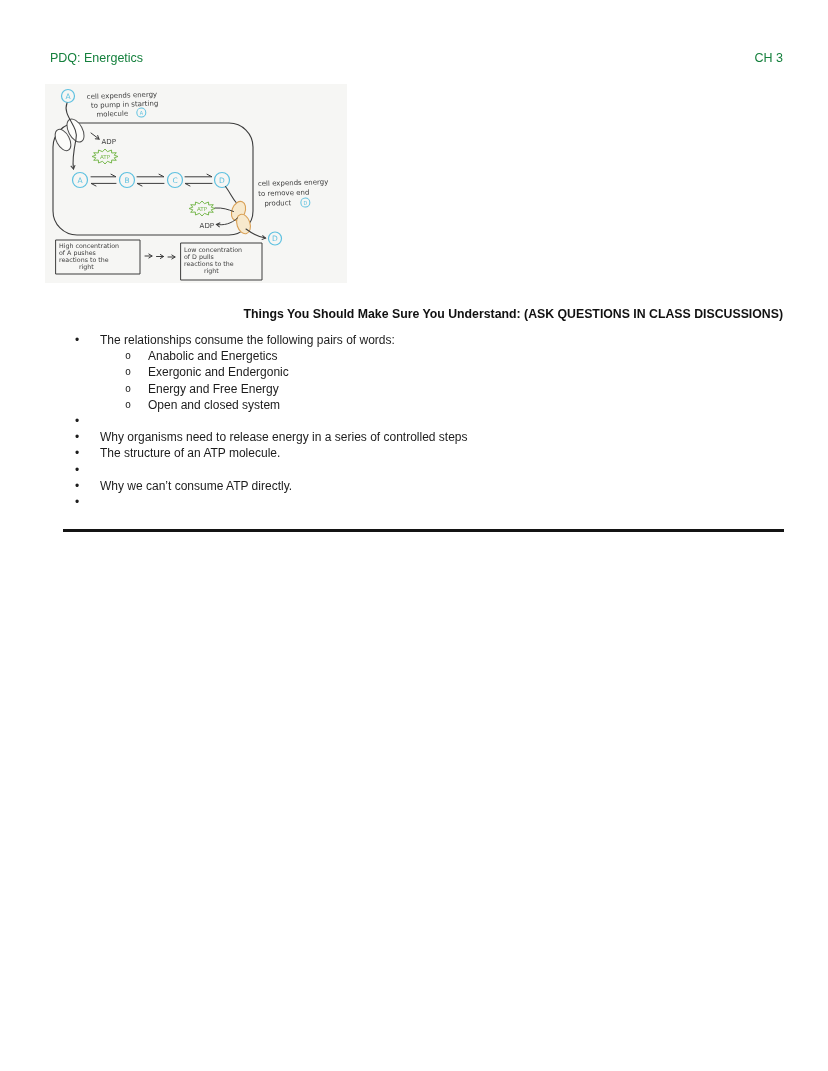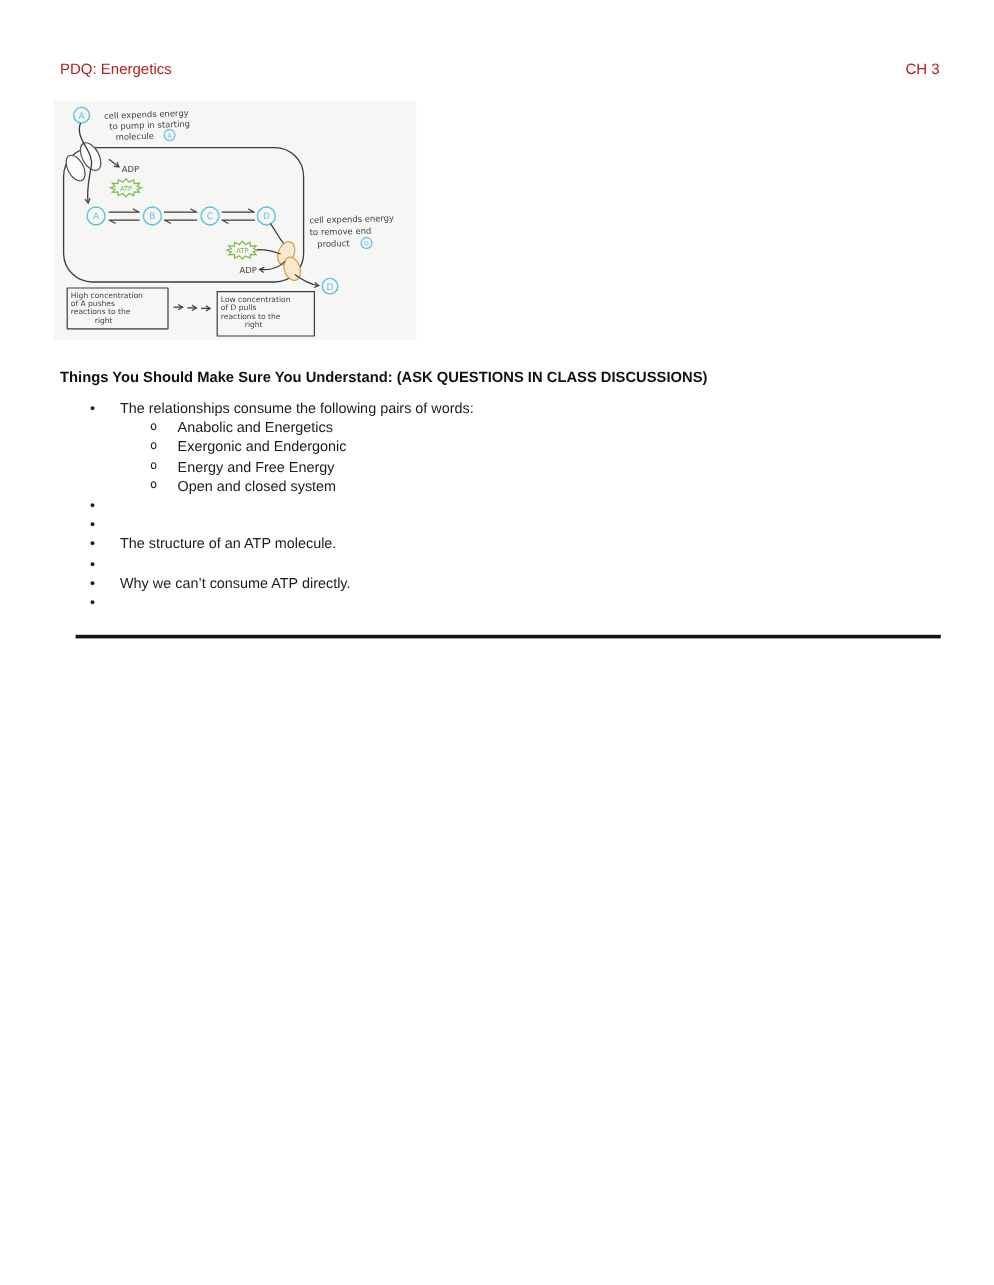--- a/index.html
+++ b/index.html
@@ -1,40 +1,40 @@
 <!DOCTYPE html>
 <html style="--mol: #5ec1e0; --atp: #79b94f; --ch: #d9a157; --chfill: #f7e9cd; --ink: #3d3d3d;"><head>
 <meta charset="utf-8">
 <style>
   html,body{margin:0;padding:0;background:#fff;}
   .page{position:relative;width:828px;height:1071px;background:#ffffff;overflow:hidden;
         font-family:"Liberation Sans",sans-serif;color:#1c1c1c;}
   
   .doc-header{position:absolute;left:50px;top:51px;width:733px;display:flex;
-              justify-content:space-between;font-size:12.5px;color:#b91c1c;}
+              justify-content:space-between;font-size:12.5px;color:#15803d;}
   
   .diagram{position:absolute;left:45px;top:84px;width:302px;height:199px;background:#f6f6f4;}
   .diagram svg{display:block;width:302px;height:199px;}
   .ink-line{stroke:var(--ink);fill:none;stroke-width:1.1;stroke-linecap:round;stroke-linejoin:round;}
   .thin{stroke-width:1;}
   .mol-c{stroke:var(--mol);fill:none;stroke-width:1.2;}
   .mol-c.sm{stroke-width:1;}
   .mol-t{fill:var(--mol);font-family:"DejaVu Sans",sans-serif;font-size:7.5px;text-anchor:middle;}
   .mol-t.sm{font-size:5px;}
   .atp-burst{stroke:var(--atp);fill:none;stroke-width:1;}
   .atp-t{fill:var(--atp);font-family:"DejaVu Sans",sans-serif;font-size:5.6px;text-anchor:middle;}
   .hand{fill:var(--ink);font-family:"DejaVu Sans",sans-serif;}
   .h7{font-size:7px;}
   .h64{font-size:6.3px;}
   .end{text-anchor:end;}
   .protein{fill:#fcfcfa;stroke:#4e4e4e;stroke-width:1;}
   .channel{fill:var(--chfill);stroke:var(--ch);stroke-width:1.1;}
   
   .content{position:absolute;left:50px;top:306px;width:733px;}
-  .sec-heading{font-size:12.3px;font-weight:bold;color:#111;margin:0 0 10px 0;line-height:16px;}
+  .sec-heading{font-size:12.3px;font-weight:bold;color:#111;margin:0 0 10px 0;line-height:16px;text-align:right;}
   .list{font-size:12px;line-height:16.2px;color:#1c1c1c;}
   .row{display:flex;}
   .l1{padding-left:25px;}
   .l2{padding-left:75px;}
   .mk1{width:25px;flex:0 0 25px;}
   .mk2{width:23px;flex:0 0 23px;font-family:"DejaVu Sans Mono",monospace;font-size:10px;}
   .rule{position:absolute;left:63px;top:529px;width:721px;height:2.5px;background:#141414;}
 </style>
 </head>
 <body>
@@ -179,20 +179,21 @@
       </div>
       <div class="row l2">
         <span class="mk2">o</span>
         <span>Open and closed system</span>
       </div>
       <div class="row l1">
         <span class="mk1">•</span>
       </div>
       <div class="row l1">
         <span class="mk1">•</span>
+        <span>Why organisms need to release energy in a series of controlled steps</span>
       </div>
       <div class="row l1">
         <span class="mk1">•</span>
         <span>The structure of an ATP molecule.</span>
       </div>
       <div class="row l1">
         <span class="mk1">•</span>
       </div>
       <div class="row l1">
         <span class="mk1">•</span>

